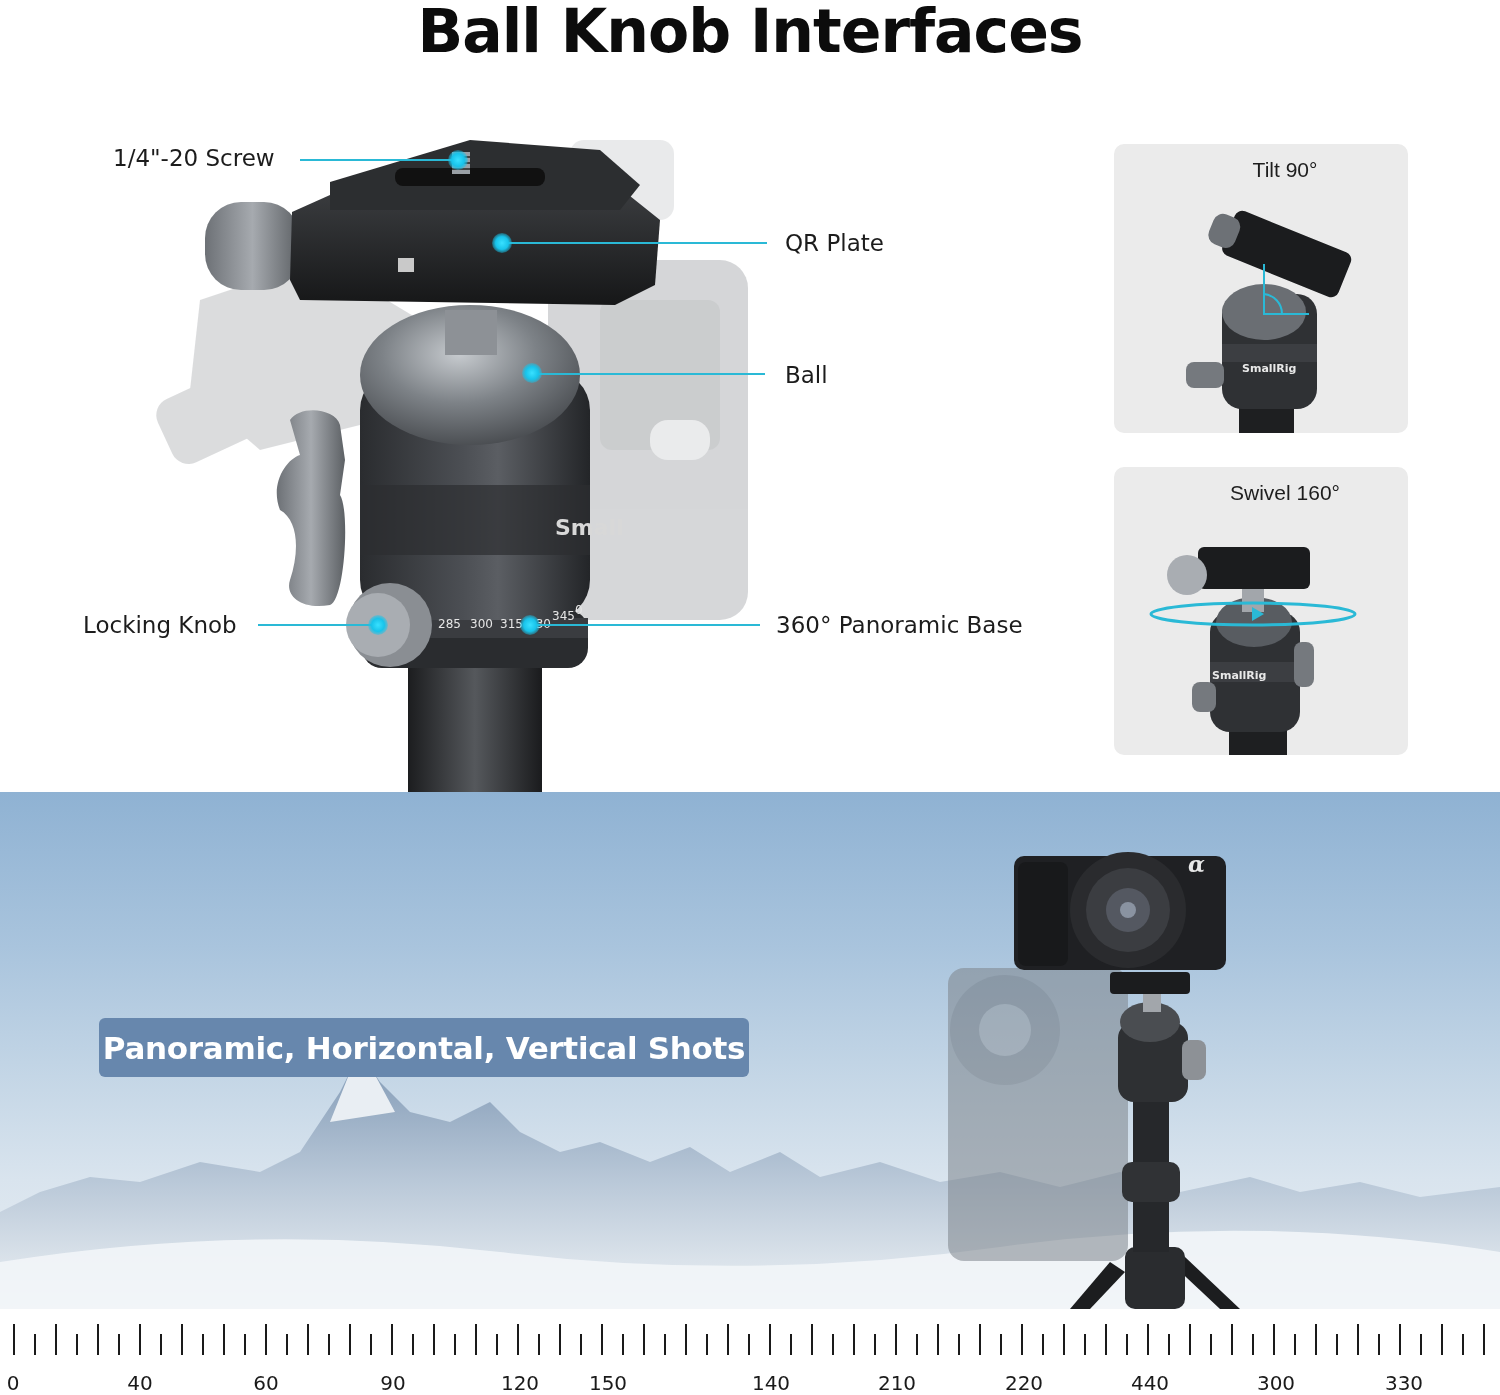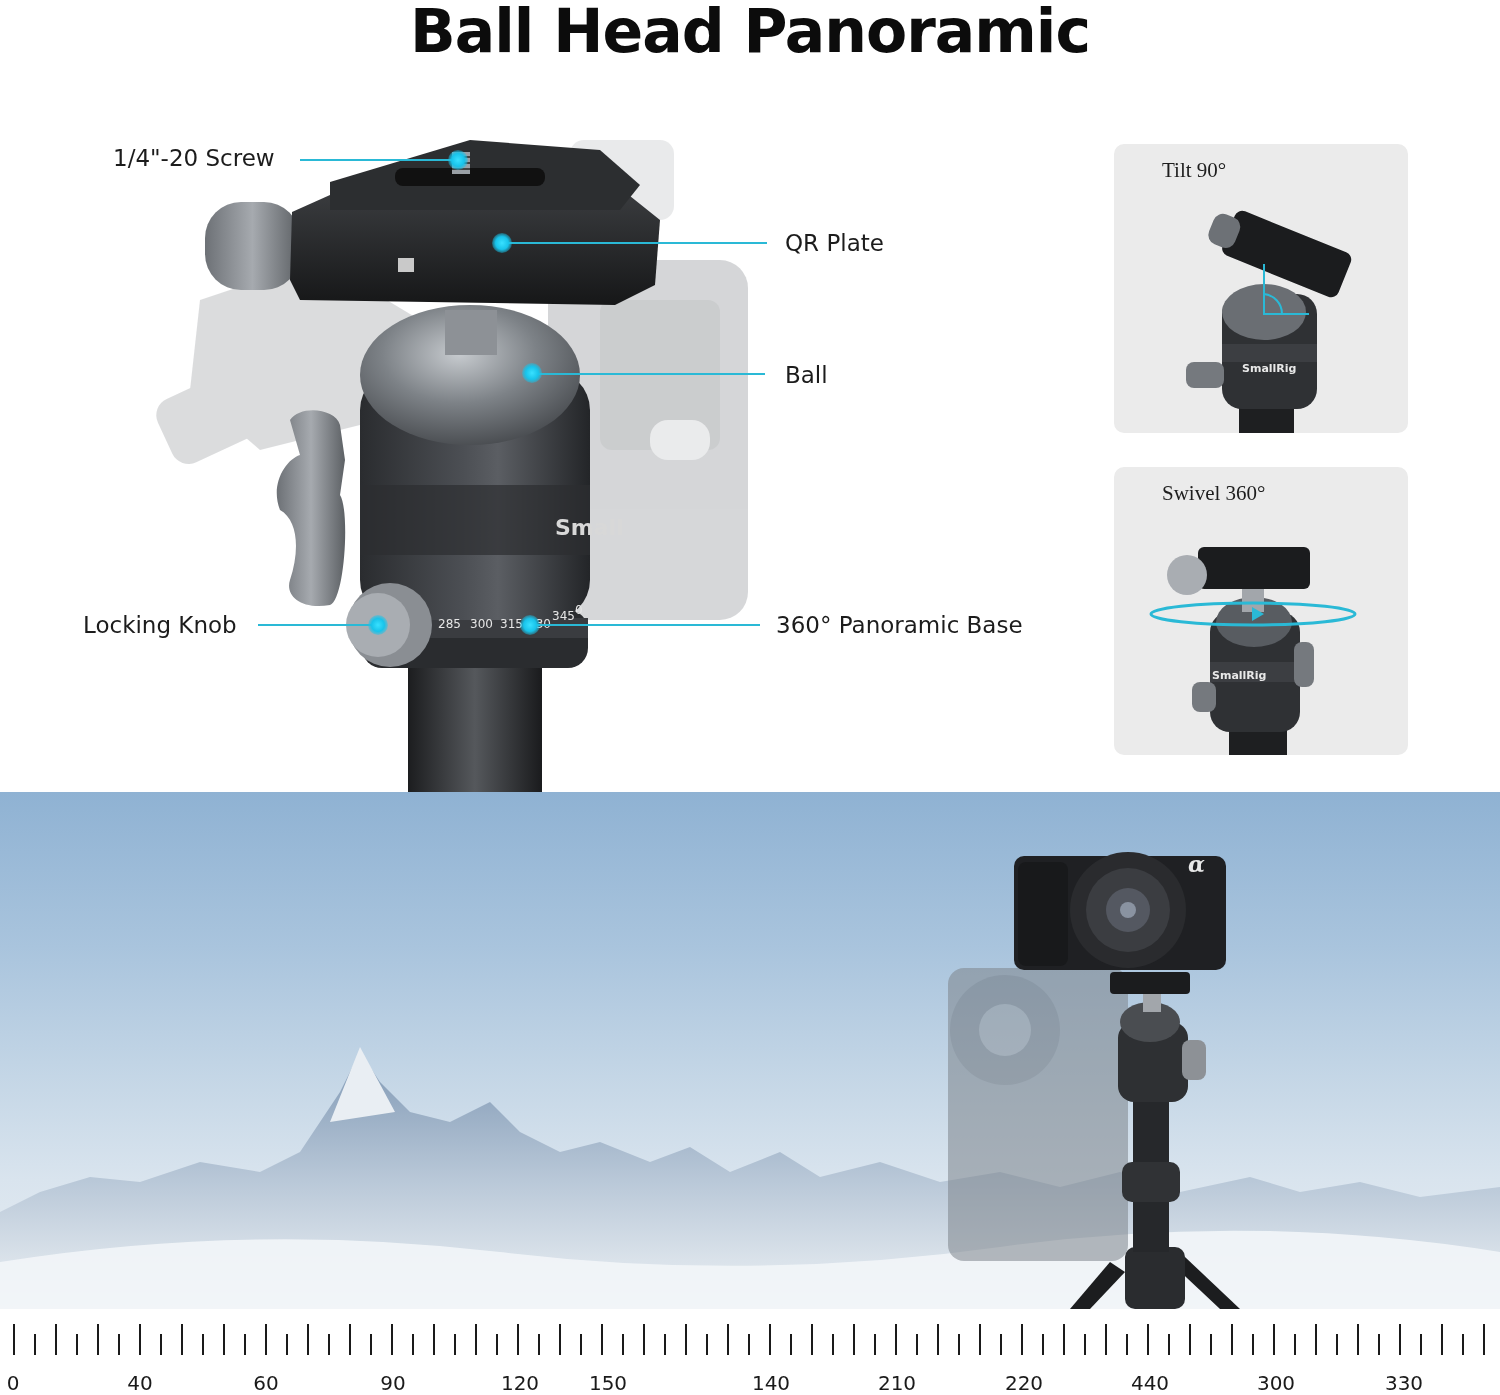--- a/index.html
+++ b/index.html
@@ -26,22 +26,22 @@
     background: radial-gradient(circle, #39e0ff 0%, #18c3ea 45%, rgba(24,195,234,0.25) 75%, rgba(24,195,234,0) 100%);
     transform: translate(-50%, -50%);
   }
 
   
   .feature-card {
     position: absolute; left: 1114px; width: 294px; background: #ebebeb;
     border-radius: 10px; overflow: hidden;
   }
   .feature-card .card-title {
-    position: absolute; left: 0; width: 100%; text-align: left;
-    font-family: Liberation Serif, serif; font-size: 21px; color: #1e1e1e; top: 14px; padding-left: 48px;
+    position: absolute; left: 0; width: 100%; text-align: center;
+    font-family: Liberation Sans, sans-serif; font-size: 21px; color: #1e1e1e; top: 14px; padding-left: 48px;
   }
   .feature-card svg { position: absolute; left: 0; top: 0; }
 
   
   .banner {
     position: absolute; left: 0; top: 792px; width: 1500px; height: 517px; overflow: hidden;
     background: linear-gradient(180deg, #8fb2d3 0%, #a9c4dd 30%, #c4d6e6 55%, #d9e4ee 75%, #e8eef3 100%);
   }
   .banner svg { position: absolute; left: 0; top: 0; }
   .shots-badge {
@@ -60,21 +60,21 @@
   .tick.long { top: 15px; height: 31px; }
   .tick.short { top: 25px; height: 21px; }
   .ruler-label {
     position: absolute; top: 62px; font-family: "DejaVu Sans", sans-serif;
     font-size: 20px; color: #1a1a1a; transform: translateX(-50%); white-space: nowrap;
   }
 </style>
 </head>
 <body>
 
-<div class="page-title">Ball Head Panoramic</div>
+<div class="page-title">Ball Knob Interfaces</div>
 
 <div class="hero">
   <svg width="1100" height="702" viewBox="0 0 1100 702">
     <defs>
       <linearGradient id="metalDark" x1="0" x2="1">
         <stop offset="0" stop-color="#2a2c2f"></stop>
         <stop offset="0.45" stop-color="#4c4f54"></stop>
         <stop offset="0.6" stop-color="#5b5e63"></stop>
         <stop offset="1" stop-color="#232528"></stop>
       </linearGradient>
@@ -185,21 +185,21 @@
       <rect x="110" y="85" width="125" height="48" rx="8" fill="#1b1c1e"></rect>
       <rect x="92" y="95" width="28" height="32" rx="10" fill="#6d7176"></rect>
     </g>
 
     <path d="M150 120 L150 170 L195 170" fill="none" stroke="#2ab9d6" stroke-width="2"></path>
     <path d="M150 150 A20 20 0 0 1 168 170" fill="none" stroke="#2ab9d6" stroke-width="2"></path>
   </svg>
 </div>
 
 <div class="feature-card" style="top:467px; height:288px;">
-  <span class="card-title">Swivel 360°</span>
+  <span class="card-title">Swivel 160°</span>
   <svg width="294" height="288" viewBox="0 0 294 288">
     <rect x="115" y="255" width="58" height="33" fill="#1e1f21"></rect>
     <rect x="96" y="145" width="90" height="120" rx="20" fill="#2f3134"></rect>
     <rect x="96" y="195" width="90" height="20" fill="#3c3e42"></rect>
     <rect x="180" y="175" width="20" height="45" rx="8" fill="#75797e"></rect>
     <rect x="78" y="215" width="24" height="30" rx="8" fill="#75797e"></rect>
     <text x="98" y="212" font-family="DejaVu Sans, sans-serif" font-size="11" font-weight="bold" fill="#e8e8e8">SmallRig</text>
     <ellipse cx="140" cy="155" rx="38" ry="25" fill="#585c61"></ellipse>
     <rect x="128" y="120" width="22" height="25" fill="#a2a6ab"></rect>
     <rect x="84" y="80" width="112" height="42" rx="6" fill="#1b1c1e"></rect>
@@ -246,20 +246,23 @@
 
     <rect x="1014" y="64" width="212" height="114" rx="10" fill="#1f2023"></rect>
     <rect x="1018" y="70" width="50" height="104" rx="8" fill="#18191b"></rect>
     <circle cx="1128" cy="118" r="58" fill="#2a2b2e"></circle>
     <circle cx="1128" cy="118" r="42" fill="#3b3d41"></circle>
     <circle cx="1128" cy="118" r="22" fill="#545861"></circle>
     <circle cx="1128" cy="118" r="8" fill="#8a93a1"></circle>
     <text x="1188" y="80" font-family="DejaVu Serif, serif" font-size="22" font-style="italic" font-weight="bold" fill="#e8e8e8">α</text>
   </svg>
 
+  <div class="shots-badge">
+    <span>Panoramic, Horizontal, Vertical Shots</span>
+  </div>
 </div>
 
 <div class="ruler">
   <div class="tick long" style="left:13px"></div>
   <div class="tick short" style="left:34px"></div>
   <div class="tick long" style="left:55px"></div>
   <div class="tick short" style="left:76px"></div>
   <div class="tick long" style="left:97px"></div>
   <div class="tick short" style="left:118px"></div>
   <div class="tick long" style="left:139px"></div>

